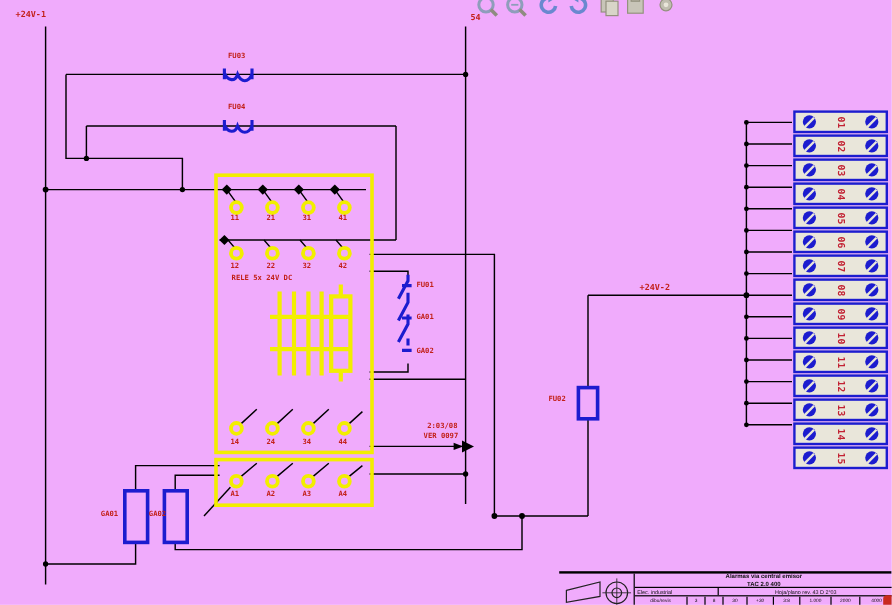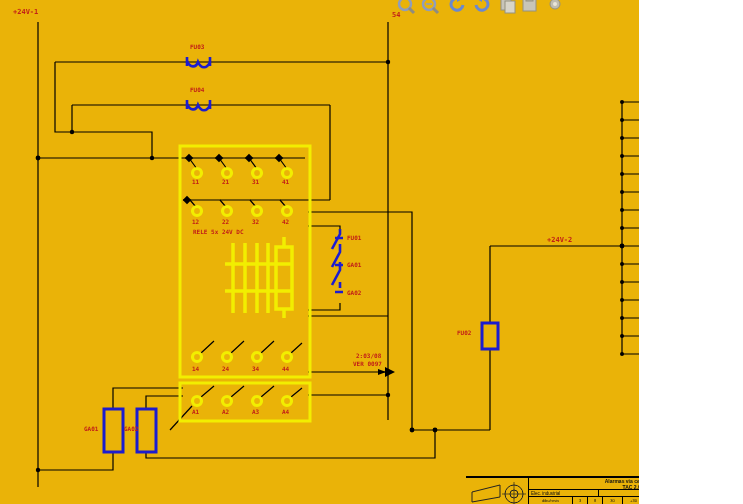--- a/index.html
+++ b/index.html
@@ -1,16 +1,16 @@
 <!DOCTYPE html>
 <html><head>
 <meta charset="utf-8">
 <style>
   html,body{margin:0;padding:0;}
-  #stage{position:relative;width:639px;height:504px;background:#eab308;overflow:hidden;
+  #stage{position:relative;width:743px;height:504px;background:#f0abfc;overflow:hidden;
          font-family:"DejaVu Sans Mono","Liberation Mono",monospace;}
   .lbl{position:absolute;color:#c22018;font-size:6px;font-weight:bold;line-height:6px;white-space:nowrap;}
   .lbl.big{font-size:7px;}
   svg{position:absolute;left:0;top:0;}
   
   .tbicon{position:absolute;top:-5px;width:20px;height:20px;}
   
   #tstrip{position:absolute;left:661px;top:92px;width:79px;}
   .trow{position:relative;height:15px;border:2px solid #1c1ccf;margin-bottom:1px;background:#e9e6da;}
   .screw{position:absolute;top:2px;width:11px;height:11px;border-radius:50%;background:#1c1ccf;}
@@ -211,21 +211,21 @@
   <span class="lbl big" style="left:392px;top:12px">54</span>
   <span class="lbl" style="left:190px;top:44px">FU03</span>
   <span class="lbl" style="left:190px;top:87px">FU04</span>
   <span class="lbl" style="left:193px;top:229px">RELE 5x 24V DC</span>
   <span class="lbl" style="left:347px;top:235px">FU01</span>
   <span class="lbl" style="left:347px;top:262px">GA01</span>
   <span class="lbl" style="left:347px;top:290px">GA02</span>
   <span class="lbl" style="left:457px;top:330px">FU02</span>
   <span class="lbl" style="left:84px;top:426px">GA01</span>
   <span class="lbl" style="left:124px;top:426px">GA02</span>
-  <span class="lbl big" style="left:547px;top:237px">+24V-2</span>
+  <span class="lbl big" style="left:533px;top:237px">+24V-2</span>
   <span class="lbl" style="left:356px;top:353px">2:03/08</span>
   <span class="lbl" style="left:353px;top:361px">VER 0097</span>
 
   <span class="lbl" style="left:192px;top:179px">11</span>
   <span class="lbl" style="left:222px;top:179px">21</span>
   <span class="lbl" style="left:252px;top:179px">31</span>
   <span class="lbl" style="left:282px;top:179px">41</span>
   <span class="lbl" style="left:192px;top:219px">12</span>
   <span class="lbl" style="left:222px;top:219px">22</span>
   <span class="lbl" style="left:252px;top:219px">32</span>

